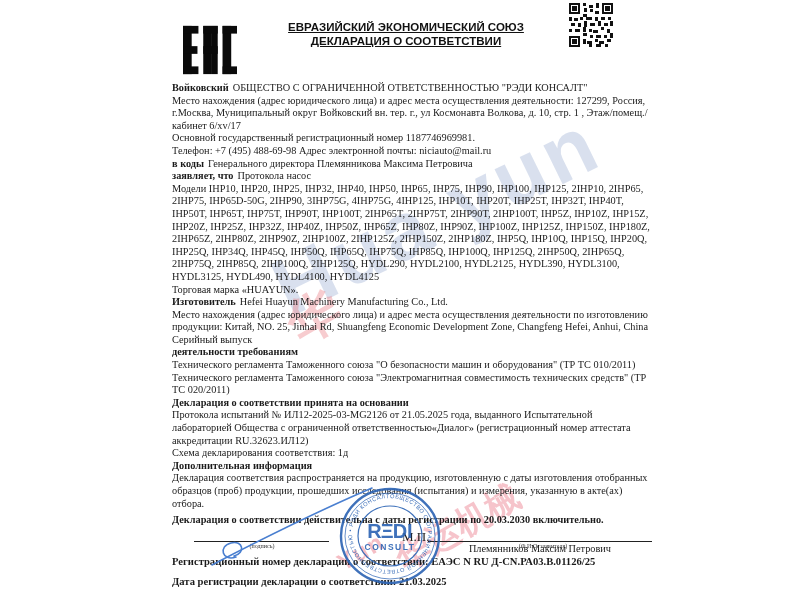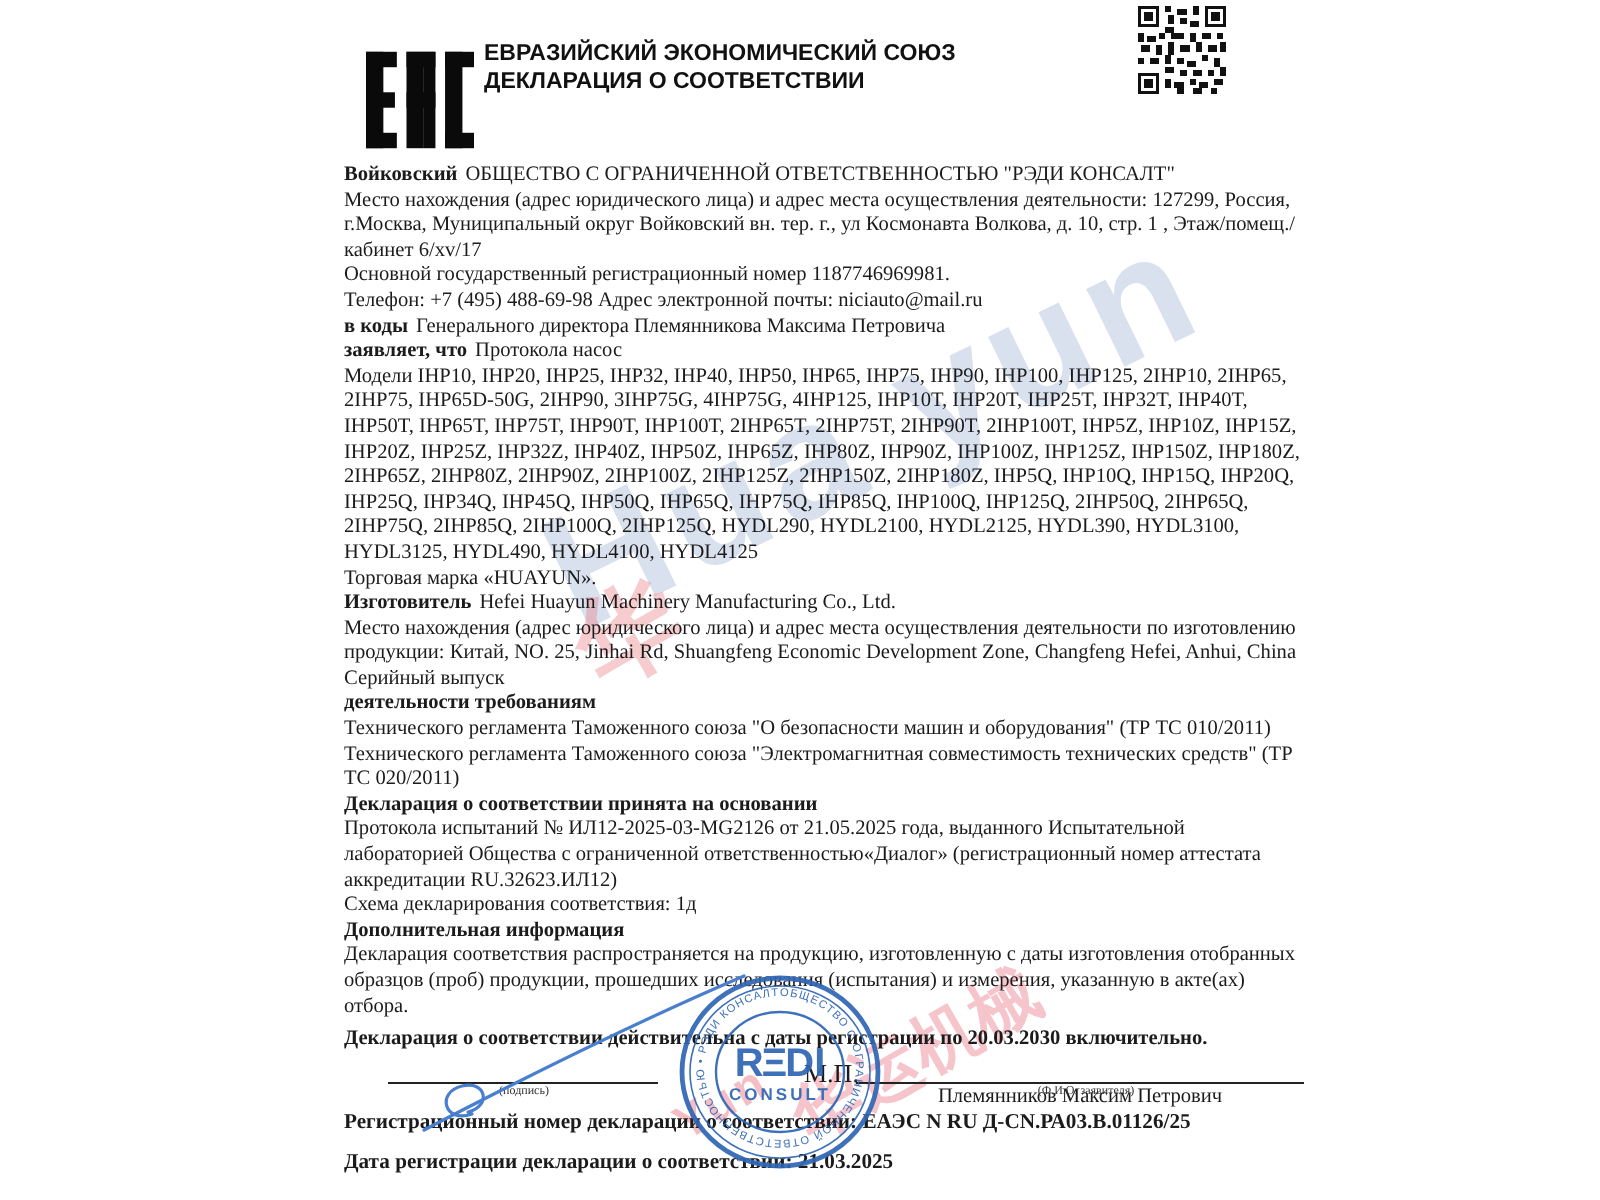--- a/index.html
+++ b/index.html
@@ -1,23 +1,23 @@
 <!DOCTYPE html>
 <html><head>
 <meta charset="utf-8">
 <style>
   html,body{margin:0;padding:0;background:#fff;}
   .page{position:relative;width:800px;height:600px;background:#ffffff;overflow:hidden;
         font-family:"Liberation Serif", serif;color:#1b1b1b;}
 
   
   .eac-logo{position:absolute;left:183px;top:25px;}
-  .hdr-title{position:absolute;left:242px;top:20px;width:300px;text-align:left;
+  .hdr-title{position:absolute;left:256px;top:20px;width:300px;text-align:center;
              font-family:"Liberation Sans", sans-serif;font-weight:bold;font-size:11.5px;
-             line-height:14px;color:#111;}
+             line-height:14px;color:#111;text-decoration:underline;}
   .qr{position:absolute;left:569px;top:3px;}
 
   
   .doc{position:absolute;left:172px;top:82px;width:479px;font-size:10.3px;line-height:12.6px;
        text-align:left;}
   .doc p{margin:0;}
   .doc .b{font-weight:bold;}
   .doc .lbl{font-weight:bold;padding-right:4px;}
 
   

